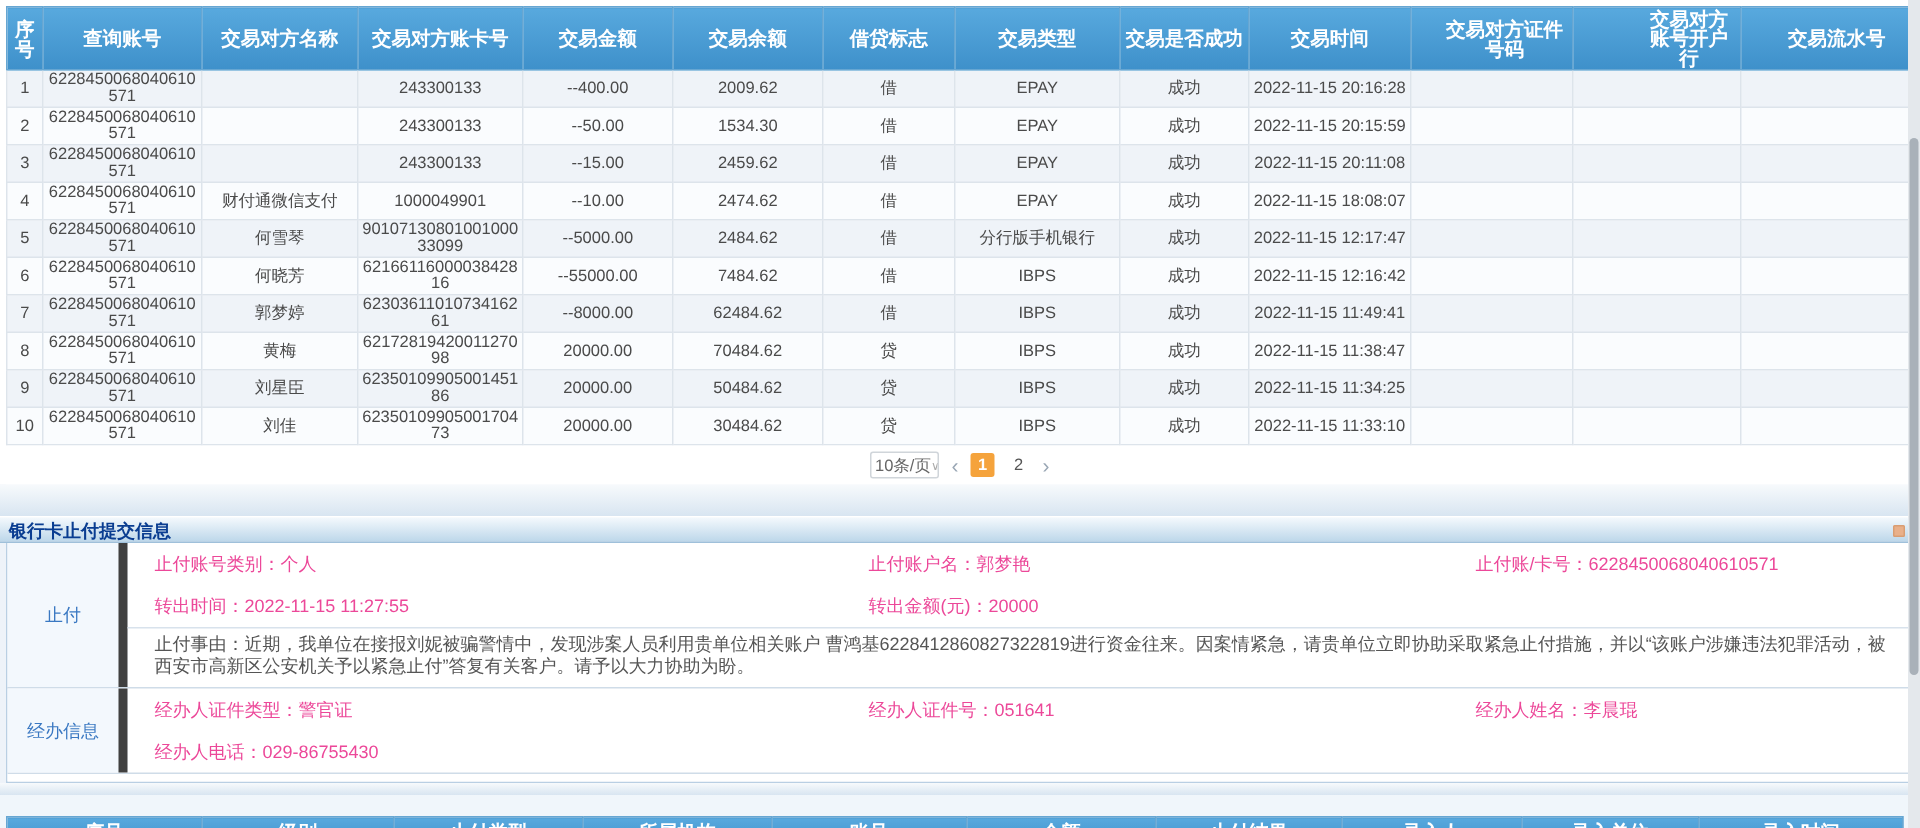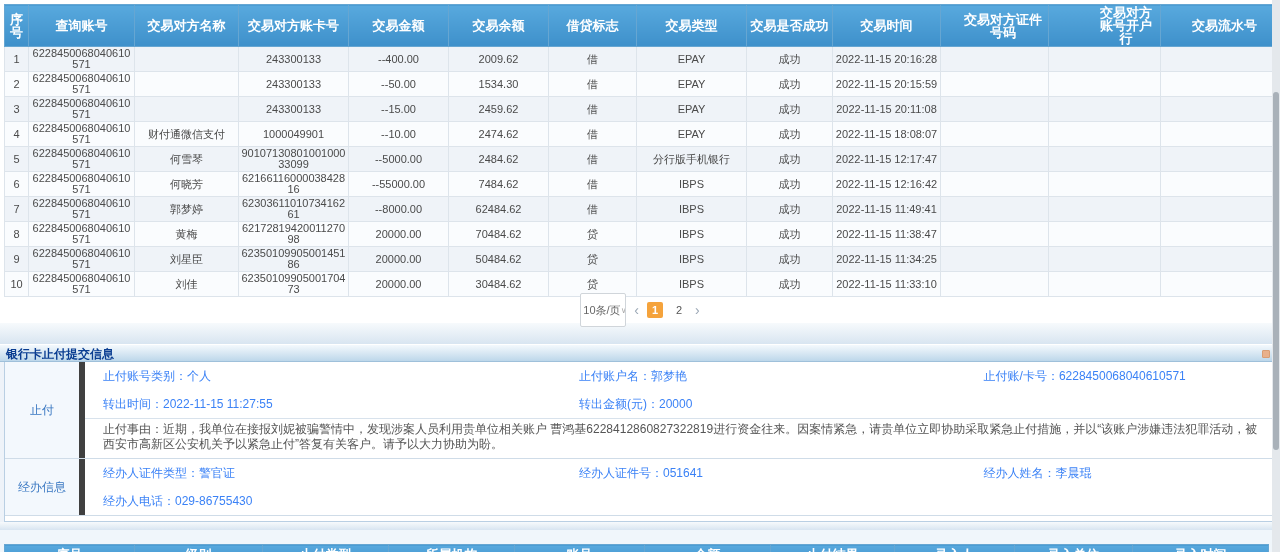--- a/index.html
+++ b/index.html
@@ -22,21 +22,21 @@
   .tx-table th:nth-child(2){width:106px;} .tx-table th:nth-child(3){width:104px;}
   .tx-table th:nth-child(4){width:110px;margin-top:12px;} .tx-table th:nth-child(5){width:100px;}
   .tx-table th:nth-child(6){width:100px;} .tx-table th:nth-child(7){width:88px;margin-top:11px;}
   .tx-table th:nth-child(8){width:110px;} .tx-table th:nth-child(9){width:86px;}
   .tx-table th:nth-child(10){width:108px;} .tx-table th:nth-child(11){width:108px;padding-left:19px;}
   .tx-table th:nth-child(12){width:112px;padding-left:45px;} .tx-table th:nth-child(13){width:128px;}
 
   
   .pager { height:26px; background:#fff; display:flex; align-items:center;
            justify-content:center; gap:8px; }
-  .page-size-box { width:46px; height:34px; border:1px solid #d0d5da; border-radius:2px;
+  .page-size-box { width:46px; height:18px; border:1px solid #d0d5da; border-radius:2px;
            display:flex; align-items:center; padding:0 2px; overflow:hidden;
            font-size:11px; color:#666; white-space:nowrap; background:#fff; }
   .page-size-box .chev { font-size:8px; color:#aaa; margin-left:auto; }
   .pg-arrow { font-size:14px; color:#9aa7b5; cursor:pointer; line-height:16px; }
   .pg-num { min-width:16px; height:16px; line-height:16px; text-align:center;
             font-size:11px; color:#555; border-radius:2px; cursor:pointer; }
   .pg-num.active { background:#f5a33c; color:#fff; font-weight:bold; }
 
   
   .panel-gap  { height:21px; background:linear-gradient(#f7fafc,#d8e5f1); }
@@ -49,21 +49,21 @@
                  background:#e9b08a; border:1px solid #d99d73; border-radius:1px; cursor:pointer; }
 
   
   .info-panel { margin:0 4px; background:#fff; border:1px solid #b9cfe3; border-top:none; }
   .info-row { display:grid; grid-template-columns:80px 1fr; }
   .info-row + .info-row { border-top:1px solid #cfdce8; }
   .info-label { background:#f3f8fd; border-right:6px solid #404040; display:flex;
                 align-items:center; justify-content:center; color:#3a78c2; font-size:12px; }
   .fields-grid { display:grid; grid-template-columns:40% 34% 26%; }
   .fields-grid .fld { height:28px; display:flex; align-items:center; padding-left:18px;
-                font-size:12px; color:#3b82f6; overflow:hidden; white-space:nowrap; }
+                font-size:12px; color:#ec4899; overflow:hidden; white-space:nowrap; }
   .reason { border-top:1px solid #d8e2ec; padding:3px 14px 6px 18px; font-size:12px;
             line-height:15px; color:#555; }
   .panel-foot { height:6px; border-top:1px solid #cfdce8; background:#fff; }
 
   
   .bottom-panel { background:#f0f6fb; padding:14px 4px 0 4px; }
   .mc-table th { height:20px; }
   .mc-table th:nth-child(1){width:130px;} .mc-table th:nth-child(2){width:128px;}
   .mc-table th:nth-child(3){width:126px;} .mc-table th:nth-child(4){width:126px;}
   .mc-table th:nth-child(5){width:130px;} .mc-table th:nth-child(6){width:126px;}

